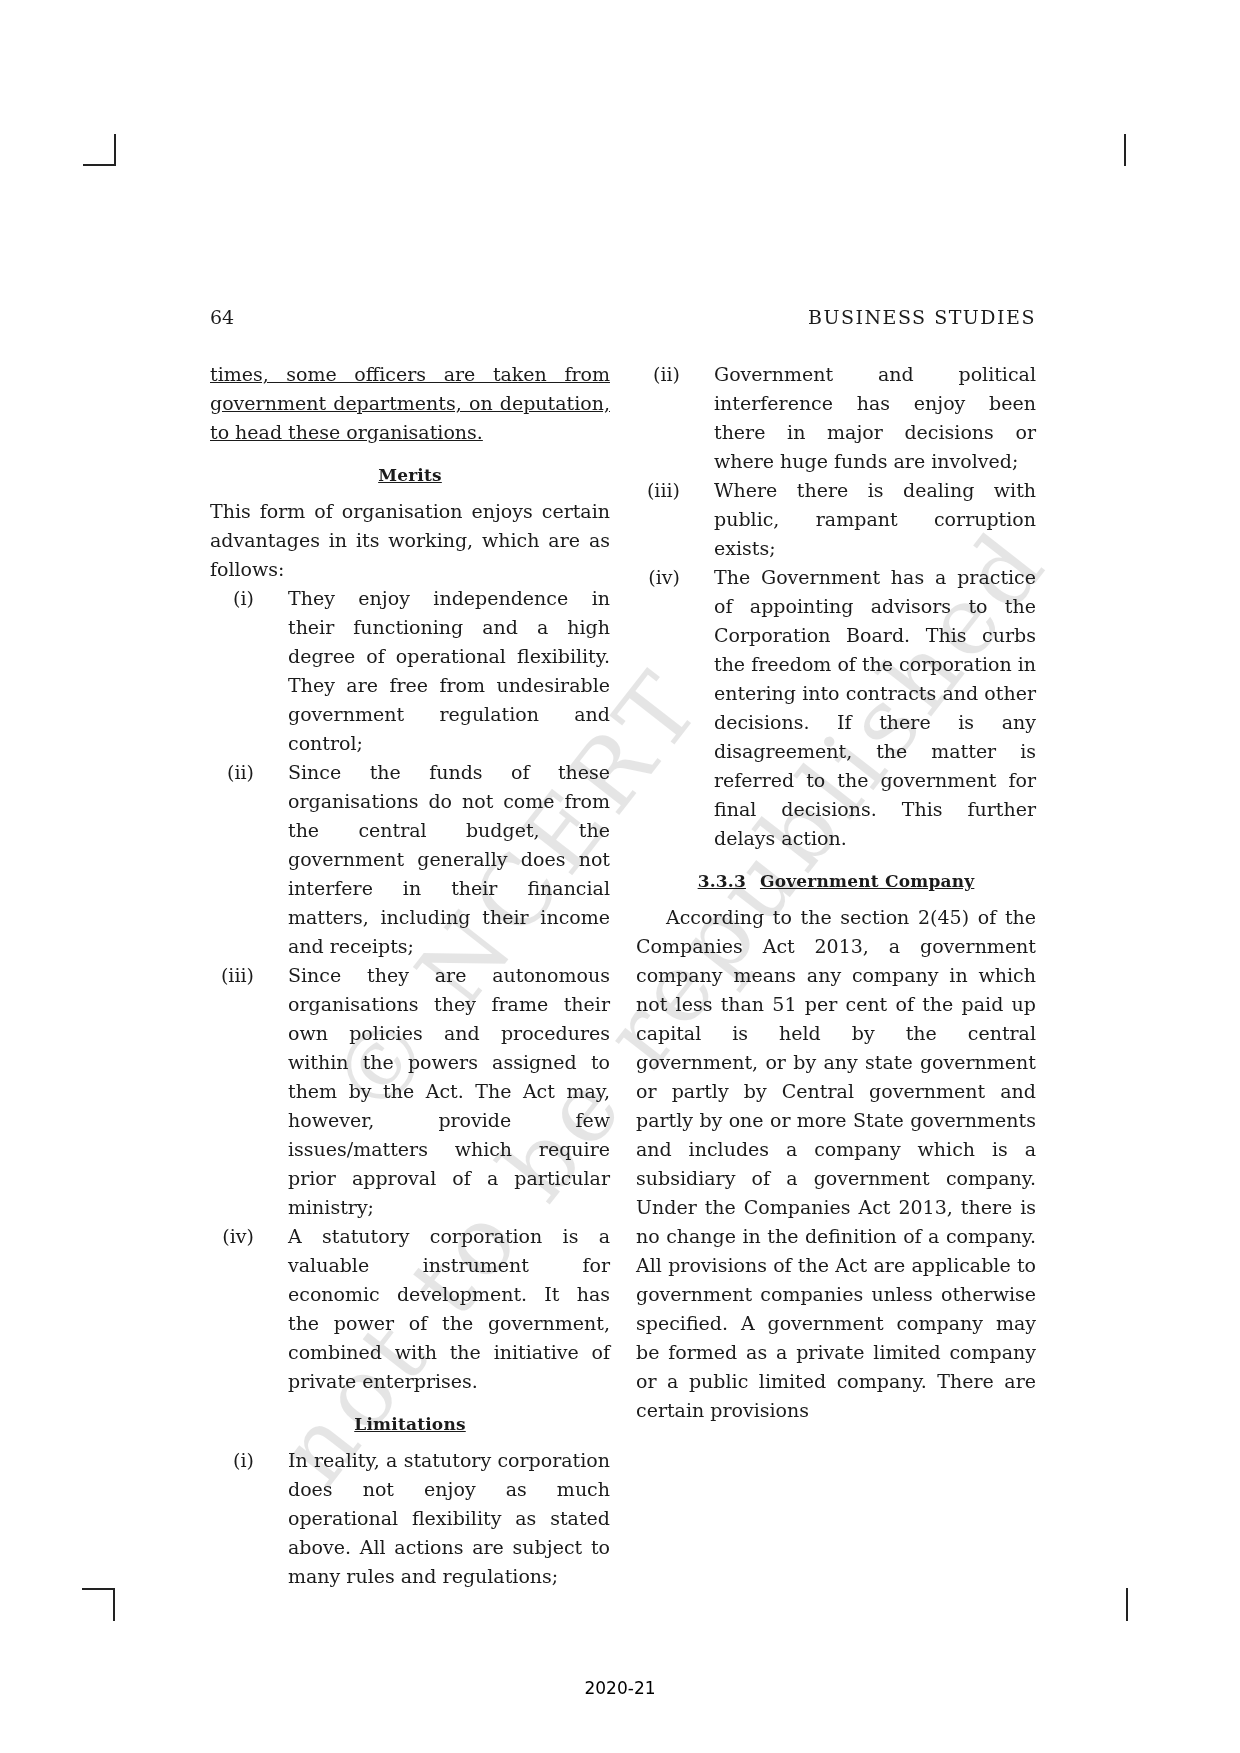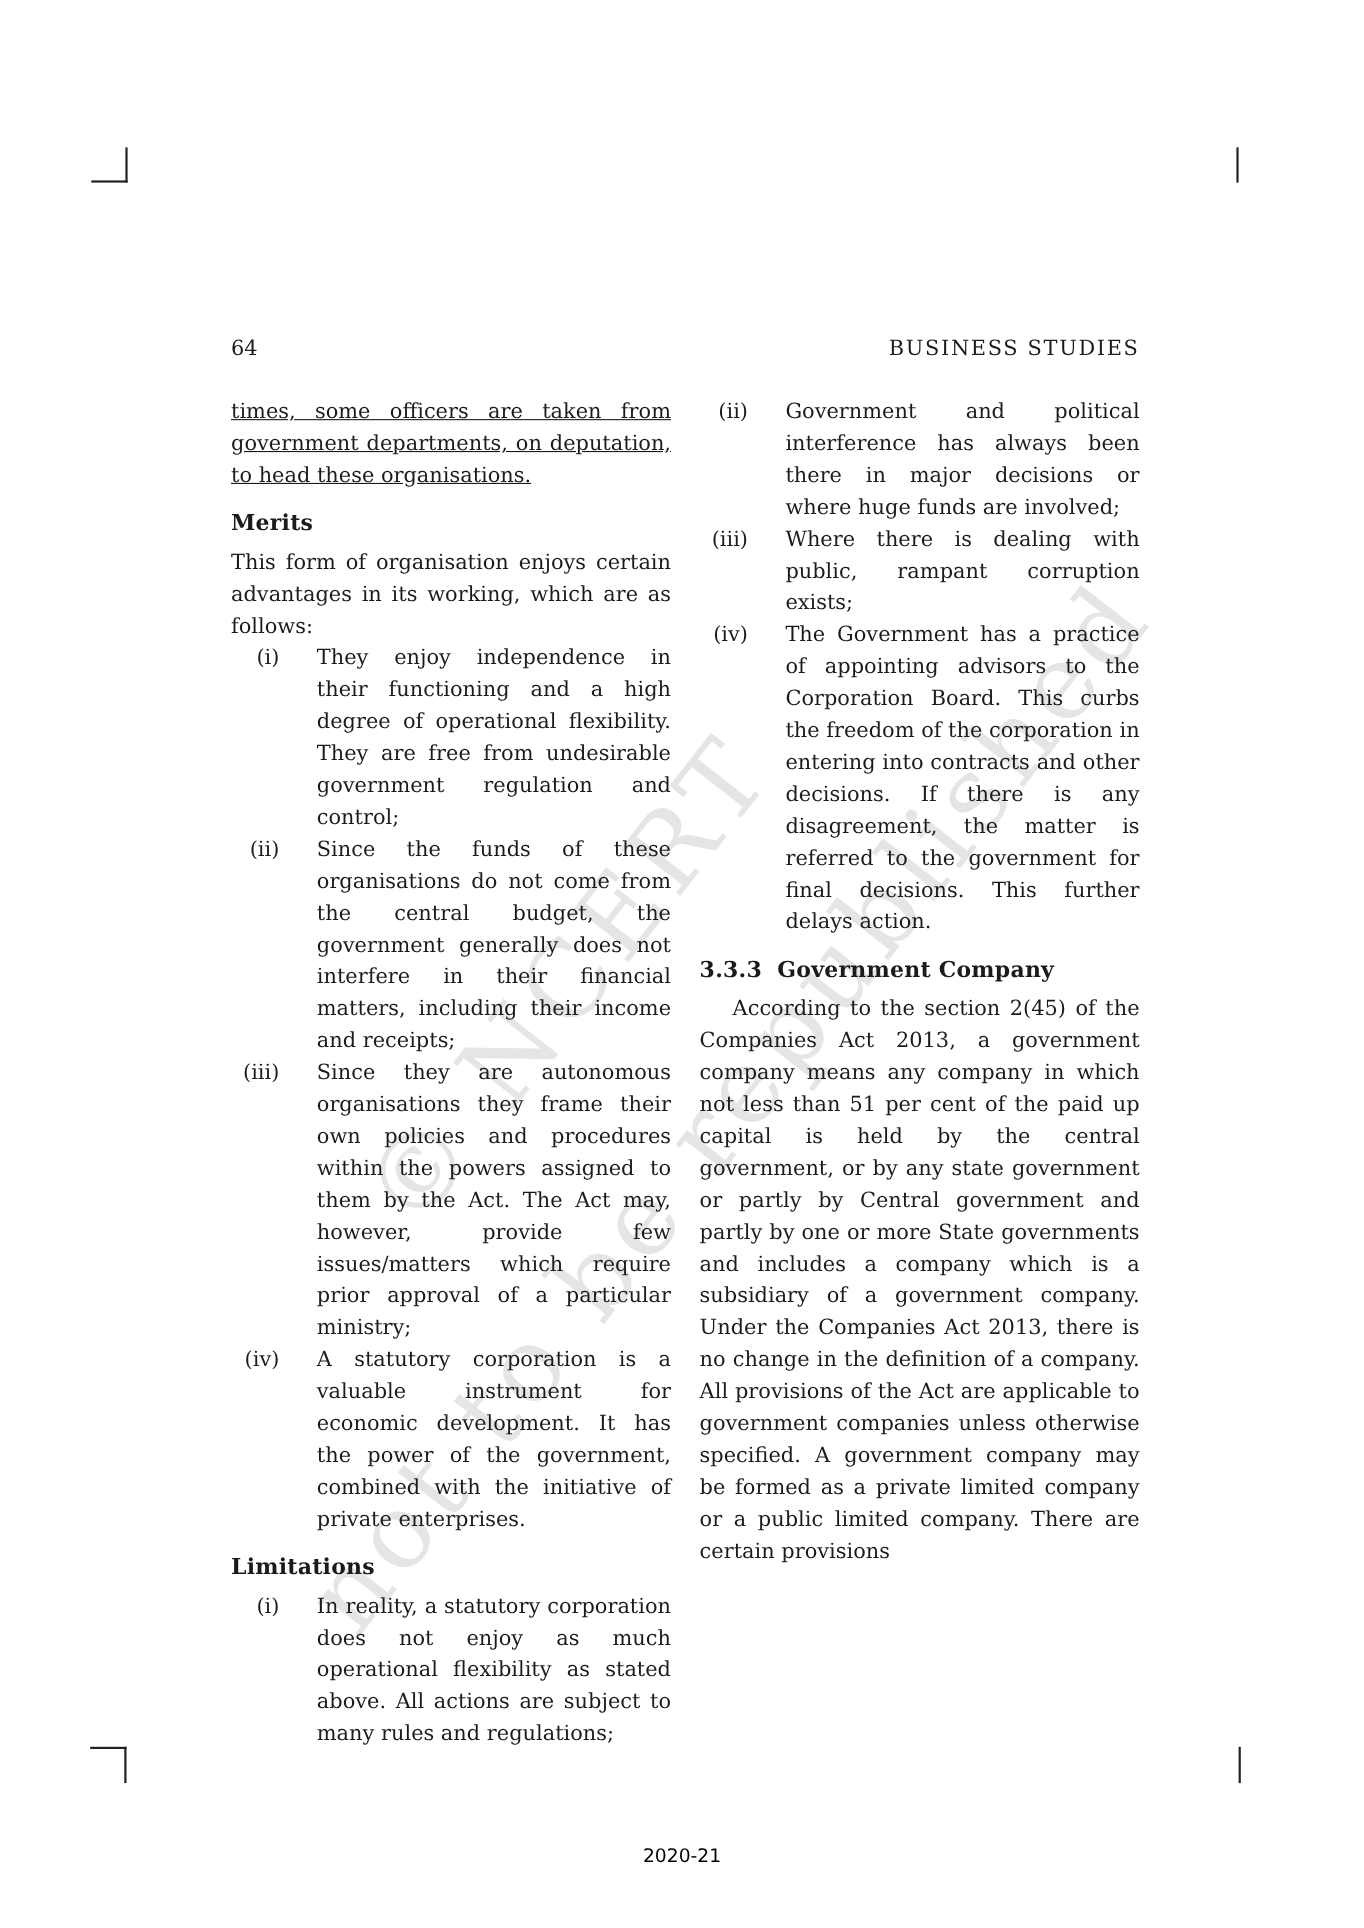--- a/index.html
+++ b/index.html
@@ -42,22 +42,22 @@
   }
   .col {
     width:400px; flex:0 0 400px;
     font-size:19px; line-height:29px;
     text-align:justify;
     hyphens:none;
   }
   .col p { margin:0; }
   .cont { margin-left:52px;text-decoration:underline; }
   h3.head {
-    font-size:20px; margin:14px 0 7px 0;
-    text-align:left; letter-spacing:0.2px;
+    font-size:17px; margin:14px 0 7px 0;
+    text-align:center; letter-spacing:0.2px;text-decoration:underline;
   }
   .li { display:flex;gap:24px; }
   .li .num { flex:0 0 44px; text-align:right; padding-right:10px; }
   .li .txt { flex:1; text-align:justify; }
   .sec-num { margin-right:14px; }
   .indent { text-indent:30px; }
 
   
   .footer {
     position:absolute; top:1678px; left:0; width:1240px;
@@ -117,21 +117,21 @@
 
       <div class="li">
         <span class="num">(i)</span>
         <span class="txt">In reality, a statutory corporation does not enjoy as much operational flexibility as stated above. All actions are subject to many rules and regulations;</span>
       </div>
     </div>
 
     <div class="col">
       <div class="li">
         <span class="num">(ii)</span>
-        <span class="txt">Government and political interference has always been there in major decisions or where huge funds are involved;</span>
+        <span class="txt">Government and political interference has enjoy been there in major decisions or where huge funds are involved;</span>
       </div>
       <div class="li">
         <span class="num">(iii)</span>
         <span class="txt">Where there is dealing with public, rampant corruption exists;</span>
       </div>
       <div class="li">
         <span class="num">(iv)</span>
         <span class="txt">The Government has a practice of appointing advisors to the Corporation Board. This curbs the freedom of the corporation in entering into contracts and other decisions. If there is any disagreement, the matter is referred to the government for final decisions. This further delays action.</span>
       </div>
 

